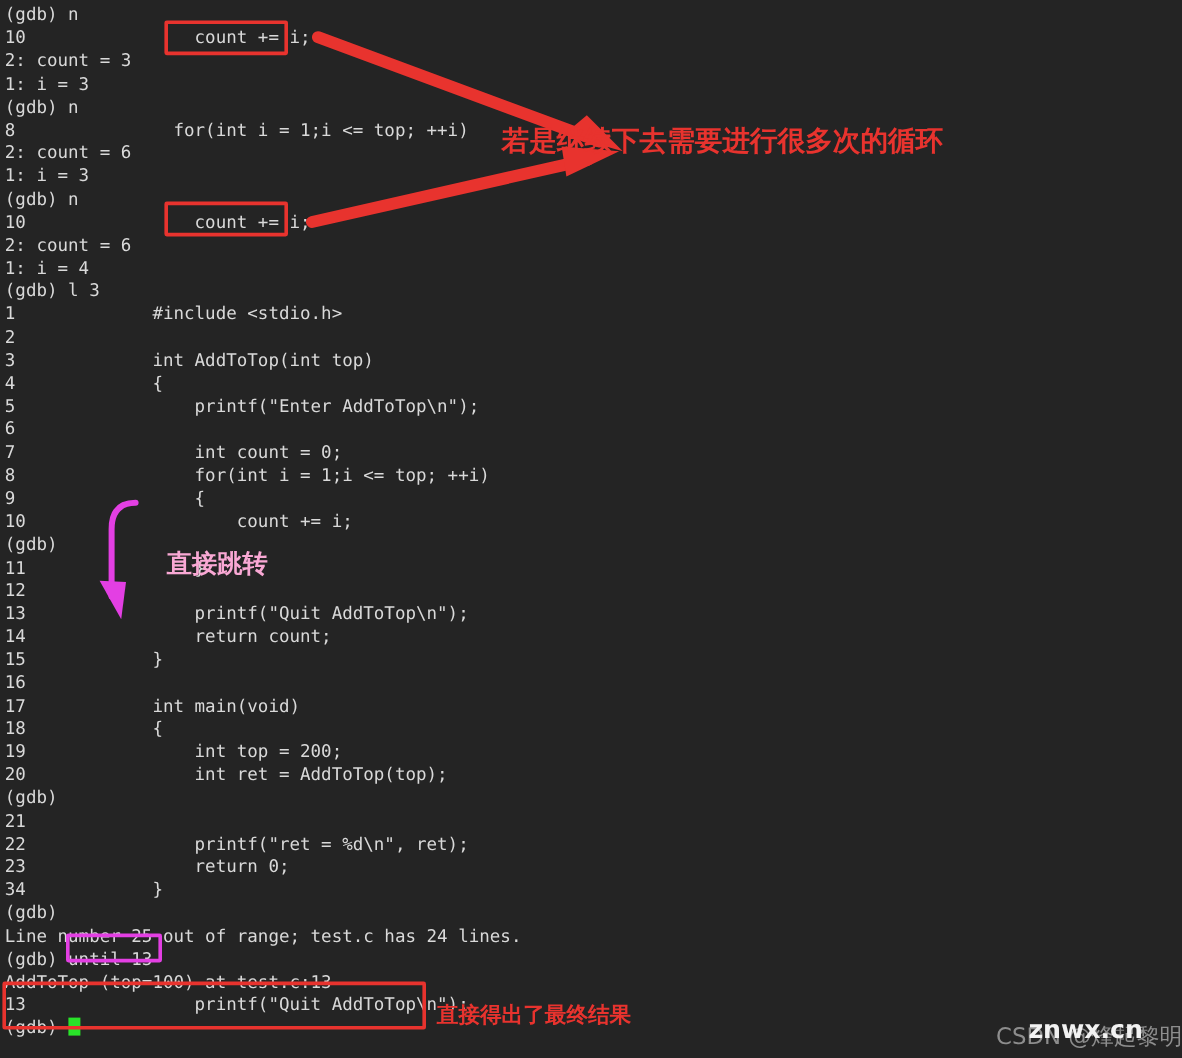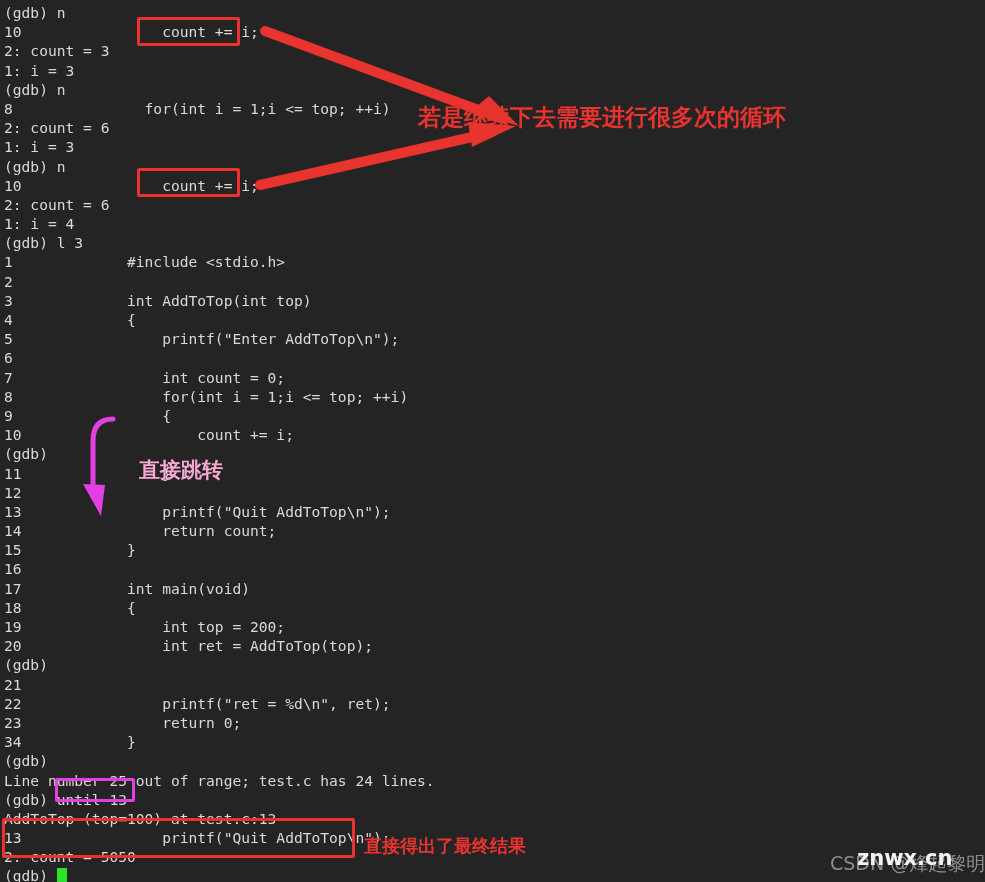--- a/index.html
+++ b/index.html
@@ -120,21 +120,20 @@
     <div class="line">(gdb)</div>
     <div class="line">21      </div>
     <div class="line">22                printf("ret = %d\n", ret);</div>
     <div class="line">23                return 0;</div>
     <div class="line">34            }</div>
     <div class="line">(gdb)</div>
     <div class="line">Line number 25 out of range; test.c has 24 lines.</div>
     <div class="line">(gdb) until 13</div>
     <div class="line">AddToTop (top=100) at test.c:13</div>
     <div class="line">13                printf("Quit AddToTop\n");</div>
-    <div class="line">2: count = 5050</div>
     <div class="line">(gdb) <span class="cursor"></span></div>
   </div>
 
 <div id="overlay">
 
   <div class="redbox" style="left:137px;top:17px;width:103px;height:29px;"></div>
   <div class="redbox" style="left:137px;top:168px;width:103px;height:29px;"></div>
 
   <svg style="position:absolute;left:0;top:0;width:985px;height:882px;overflow:visible;">
 

